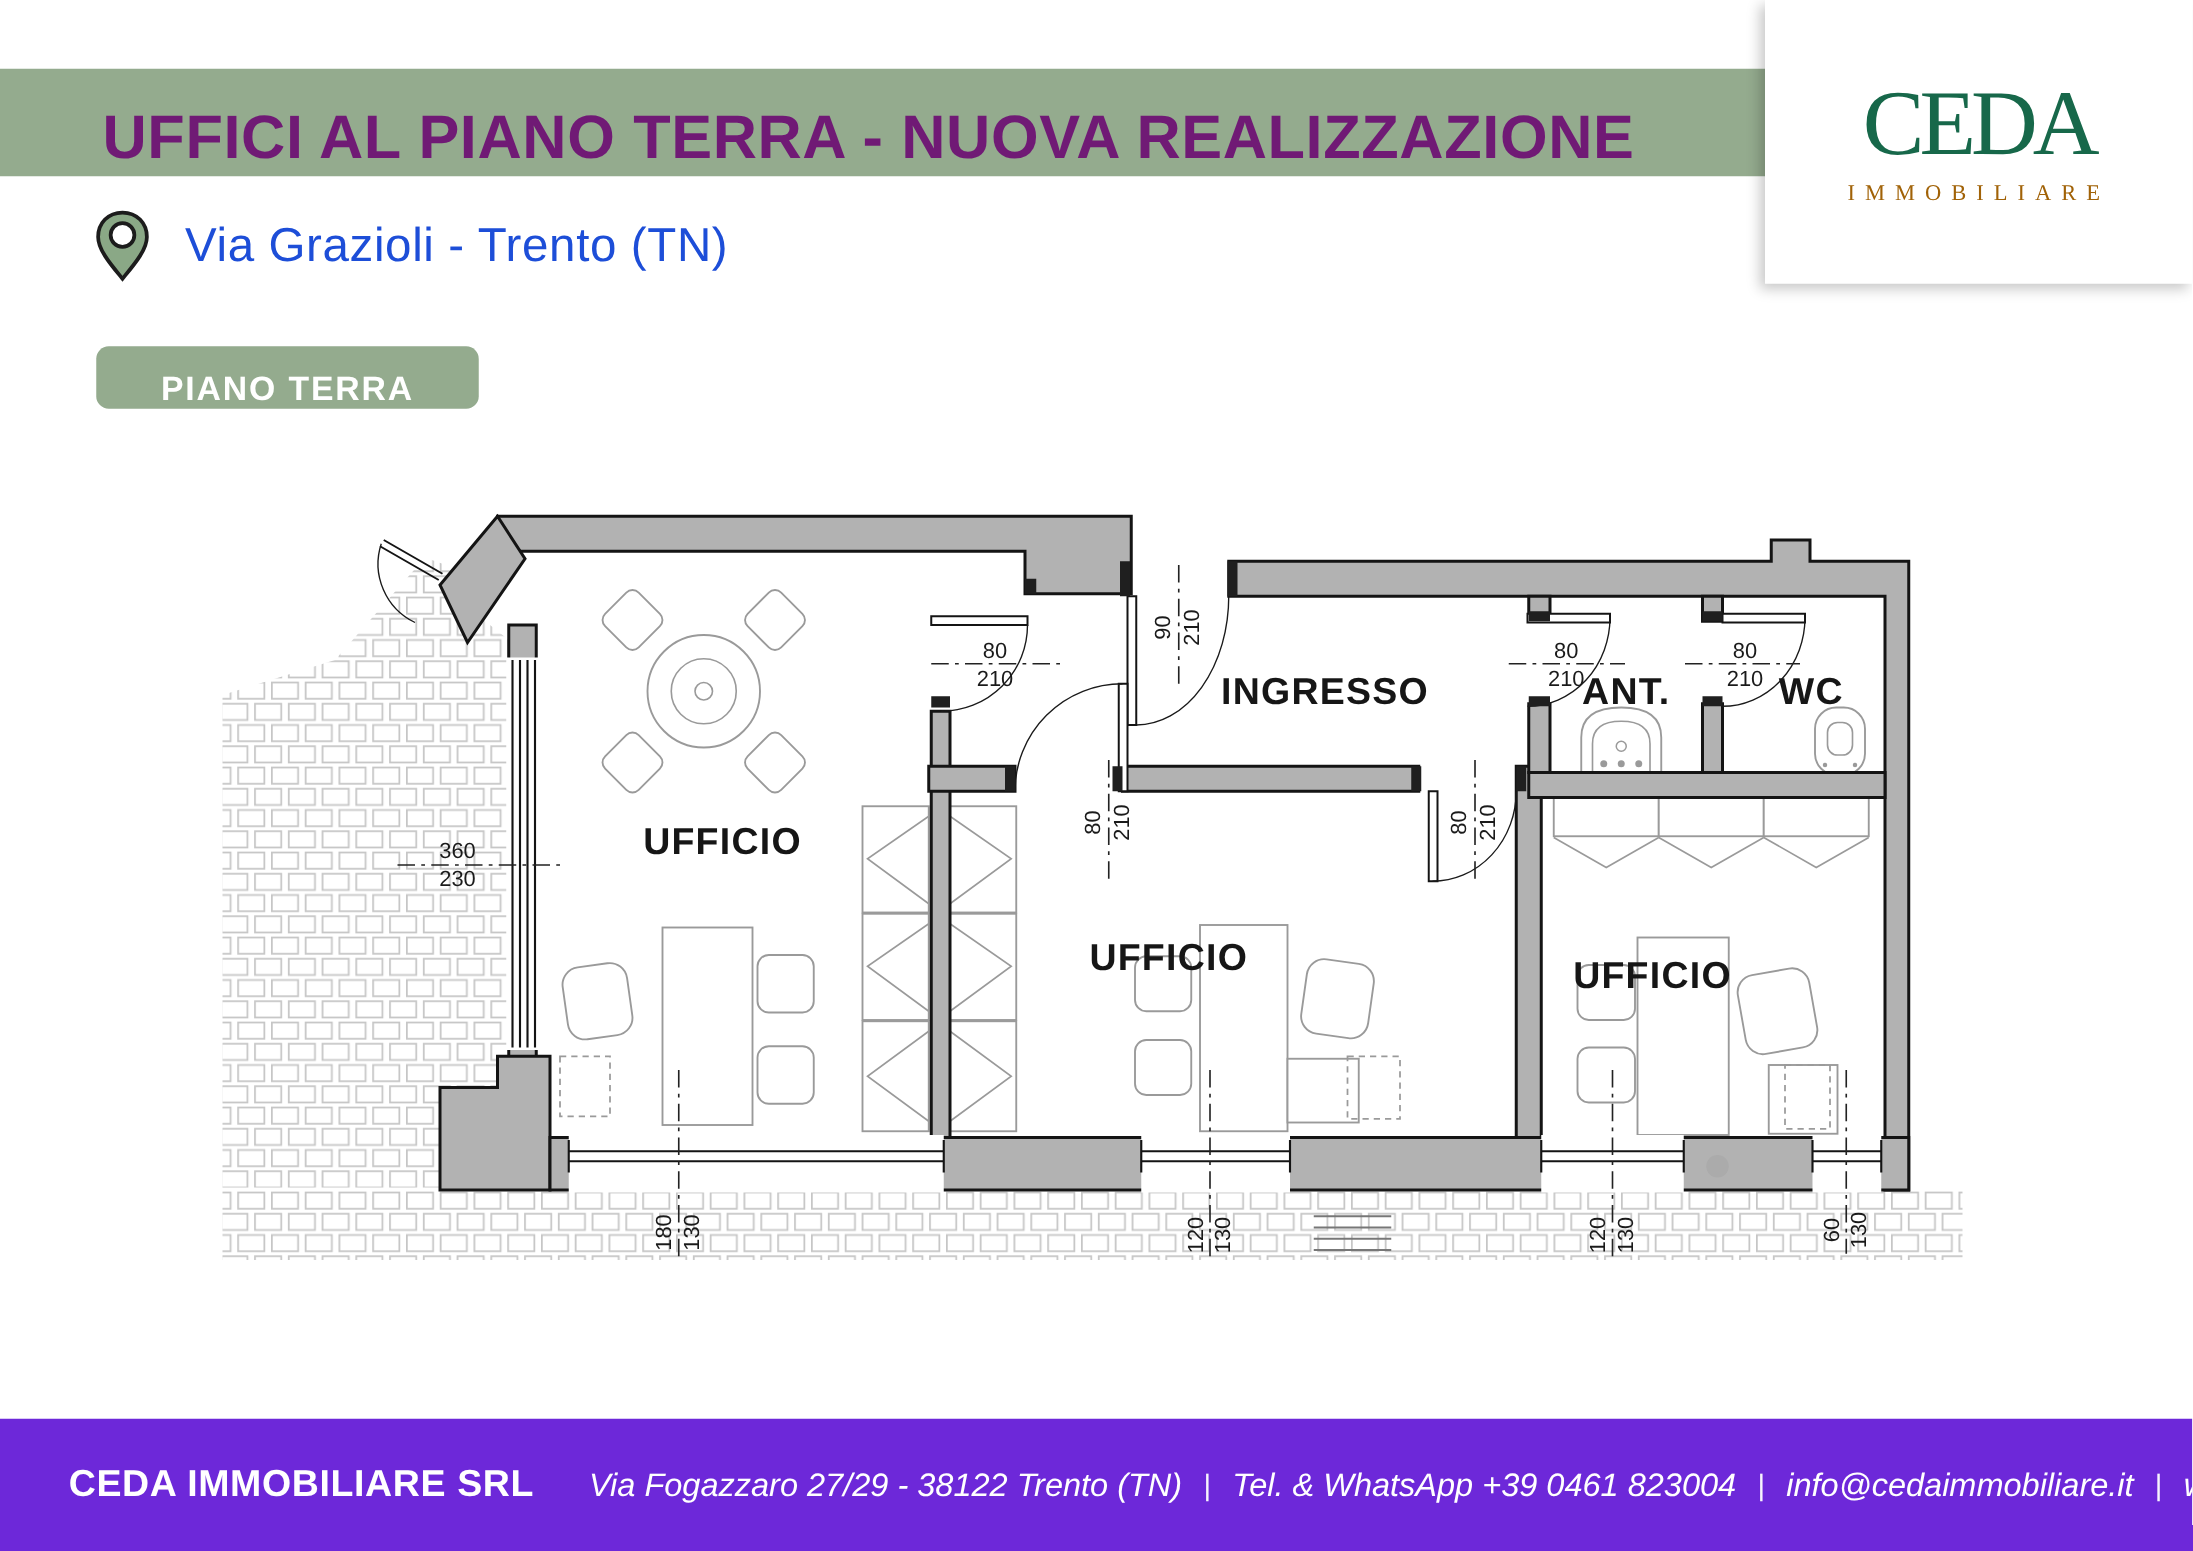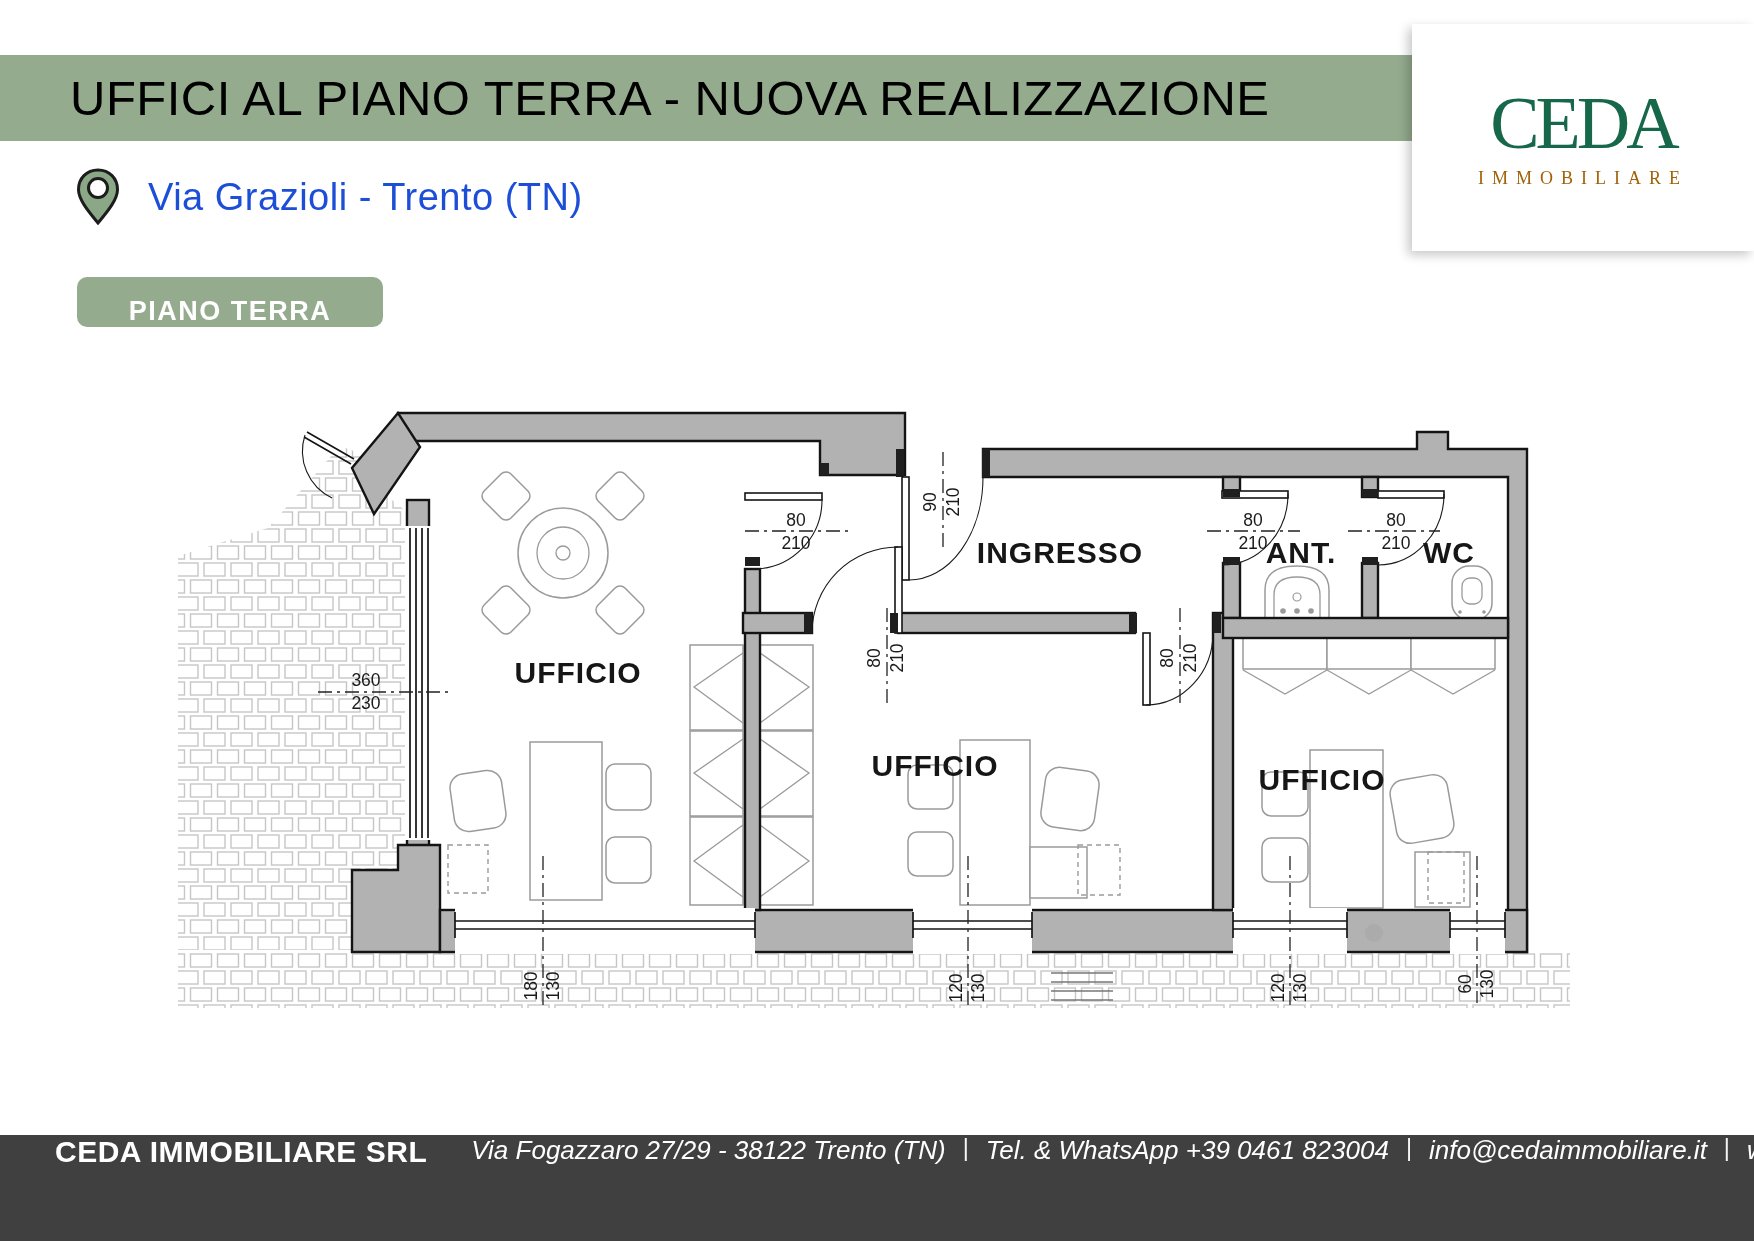--- a/index.html
+++ b/index.html
@@ -1,35 +1,35 @@
 <!DOCTYPE html>
 <html><head>
 <meta charset="utf-8">
 <style>
   html,body{margin:0;padding:0;background:#fff;}
   .page{position:relative;width:1754px;height:1241px;background:#fff;overflow:hidden;
         font-family:"Liberation Sans",sans-serif;}
   .banner{position:absolute;left:0;top:55px;width:1412px;height:86px;background:#94ab8e;}
-  .banner h1{margin:0;padding-left:70px;line-height:86px;font-size:49px;font-weight:normal;
-             color:#000000;letter-spacing:.5px;white-space:nowrap;}
+  .banner h1{margin:12px;padding-left:70px;line-height:86px;font-size:49px;font-weight:bold;
+             color:#701a75;letter-spacing:.5px;white-space:nowrap;}
   .logo-card{position:absolute;left:1412px;top:0;width:342px;height:227px;background:#fff;
              box-shadow:-4px 4px 10px rgba(0,0,0,.22);display:flex;flex-direction:column;
-             align-items:center;justify-content:center;z-index:5;margin-top:24px;}
+             align-items:center;justify-content:center;z-index:5;}
   .logo-name{font-family:"Liberation Serif",serif;font-size:74px;font-weight:400;
              color:#17684a;letter-spacing:-4px;line-height:1;}
   .logo-sub{font-family:"Liberation Serif",serif;font-size:18px;color:#a16207;
             letter-spacing:8px;margin-top:8px;}
   .location{position:absolute;left:76px;top:168px;display:flex;align-items:center;gap:28px;}
   .location span{font-size:38px;color:#1d4ed8;letter-spacing:.5px;}
   .badge{position:absolute;left:77px;top:277px;width:306px;height:50px;background:#94ab8e;
          border-radius:10px;display:flex;align-items:flex-end;justify-content:center;}
   .badge span{color:#fff;font-size:27px;font-weight:bold;letter-spacing:1.5px;}
   .plan{position:absolute;left:150px;top:360px;width:1470px;height:670px;}
-  .footer{position:absolute;left:0;top:1135px;width:1754px;height:106px;background:#404040;
-          display:flex;align-items:flex-start;padding-left:55px;box-sizing:border-box;}
+  .footer{position:absolute;left:0;top:1135px;width:1754px;height:106px;background:#6d28d9;
+          display:flex;align-items:center;padding-left:55px;box-sizing:border-box;}
   .footer .co{color:#fff;font-size:30px;font-weight:bold;letter-spacing:.5px;margin-right:44px;white-space:nowrap;}
   .footer .item{color:#fff;font-size:26px;white-space:nowrap;font-style:italic;}
   .footer .sep{color:#fff;font-size:23.5px;padding:0 17px;opacity:.95;}
   
   .wall{fill:#b2b2b2;stroke:#141414;stroke-width:2.4;stroke-linejoin:miter;}
   .foot{fill:#ffffff;stroke:none;}
   .pavfill{fill:url(#pav);}
   .furn{fill:#ffffff;stroke:#9a9a9a;stroke-width:1.5;}
   .furnl{fill:none;stroke:#9a9a9a;stroke-width:1.3;}
   .dashf{fill:none;stroke:#9a9a9a;stroke-width:1.4;stroke-dasharray:5 4;}

